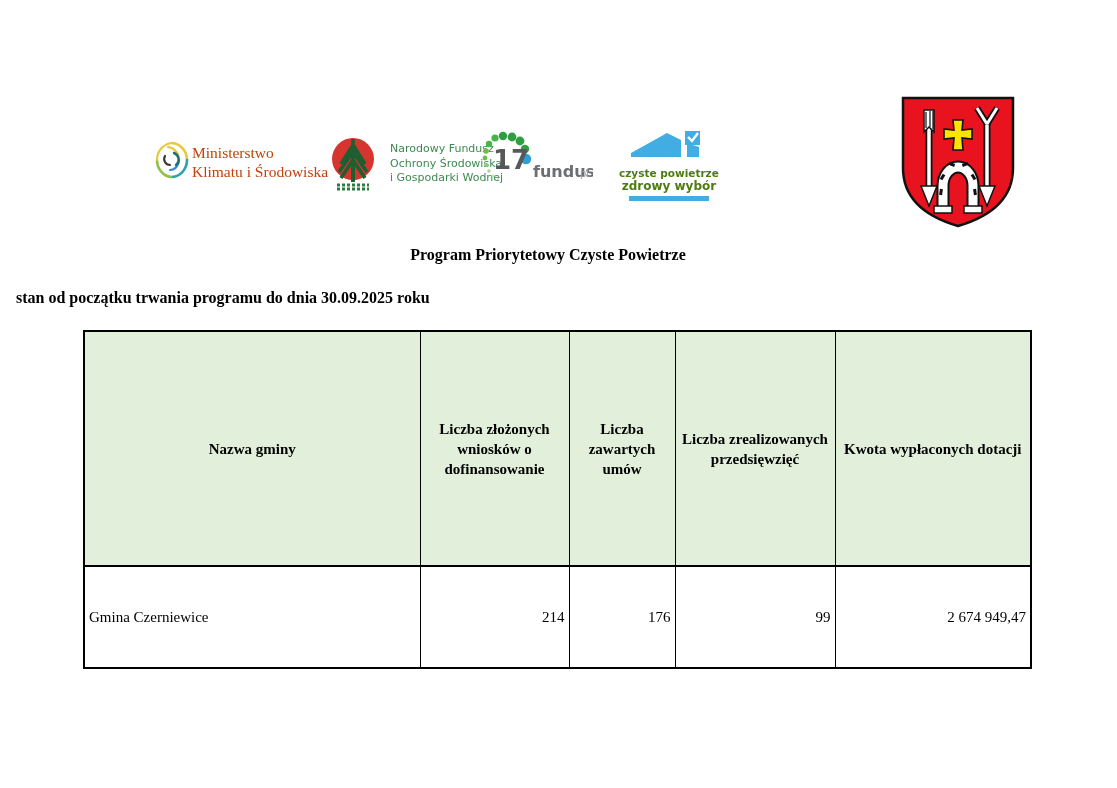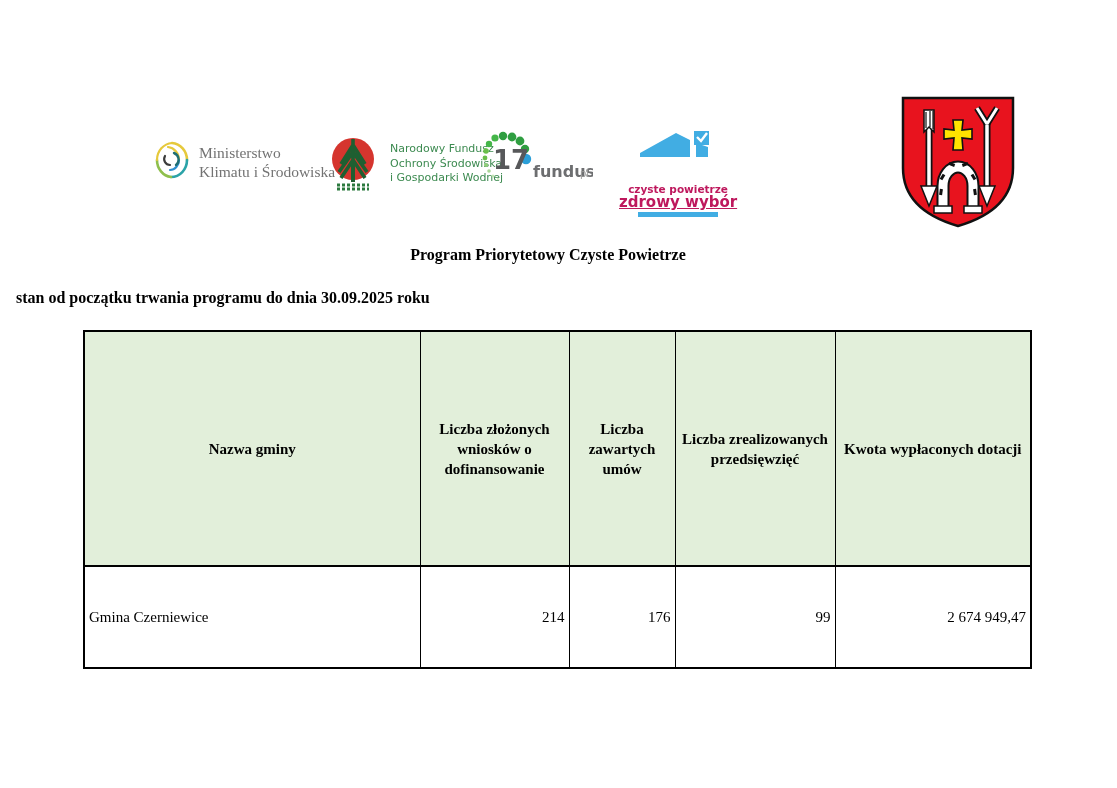--- a/index.html
+++ b/index.html
@@ -7,31 +7,31 @@
     position:relative;
     width:1117px;height:788px;
     background:#ffffff;
     font-family:"Liberation Serif", serif;
     color:#000;
     overflow:hidden;
   }
   
   .logo{position:absolute;display:flex;align-items:center;}
   .ministry{left:153px;top:139px;}
-  .ministry .txt{margin-left:8px;font-size:15.5px;line-height:19px;color:#737373;}
+  .ministry .txt{margin-left:1px;font-size:15.5px;line-height:19px;color:#c2410c;}
   .nfos{left:329px;top:136px;align-items:flex-start;}
   .nfos .icon-wrap{display:flex;flex-direction:column;align-items:center;}
   .nfos .txt{margin-left:13px;margin-top:6px;font-family:"DejaVu Sans",sans-serif;
     font-size:11px;line-height:14.5px;color:#3c8a50;}
   .f17{left:481px;top:129px;}
   .czyste{left:619px;top:131px;flex-direction:column;align-items:center;display:flex;}
-  .czyste .txt{font-family:"DejaVu Sans",sans-serif;font-weight:bold;color:#be185d;
-    text-align:center;margin-top:20px;}
+  .czyste .txt{font-family:"DejaVu Sans",sans-serif;font-weight:bold;color:#4d7c0f;
+    text-align:center;margin-top:4px;}
   .czyste .l1{font-size:10.5px;line-height:12px;}
-  .czyste .l2{font-size:15px;line-height:14px;text-decoration:underline;}
+  .czyste .l2{font-size:12px;line-height:14px;}
   .czyste .bar{width:80px;height:5px;background:#41ade3;margin-top:3px;}
   .herb{position:absolute;left:899px;top:94px;}
   
   .doc-title{position:absolute;top:246px;left:0;width:1040px;text-align:center;
     font-size:16px;font-weight:bold;padding-left:28px;}
   .doc-subtitle{position:absolute;top:289px;left:16px;width:1106px;text-align:left;
     font-size:16px;font-weight:bold;}
   
   .tbl-wrap{position:absolute;left:83px;top:330px;}
   table{border-collapse:collapse;table-layout:fixed;width:947px;}

